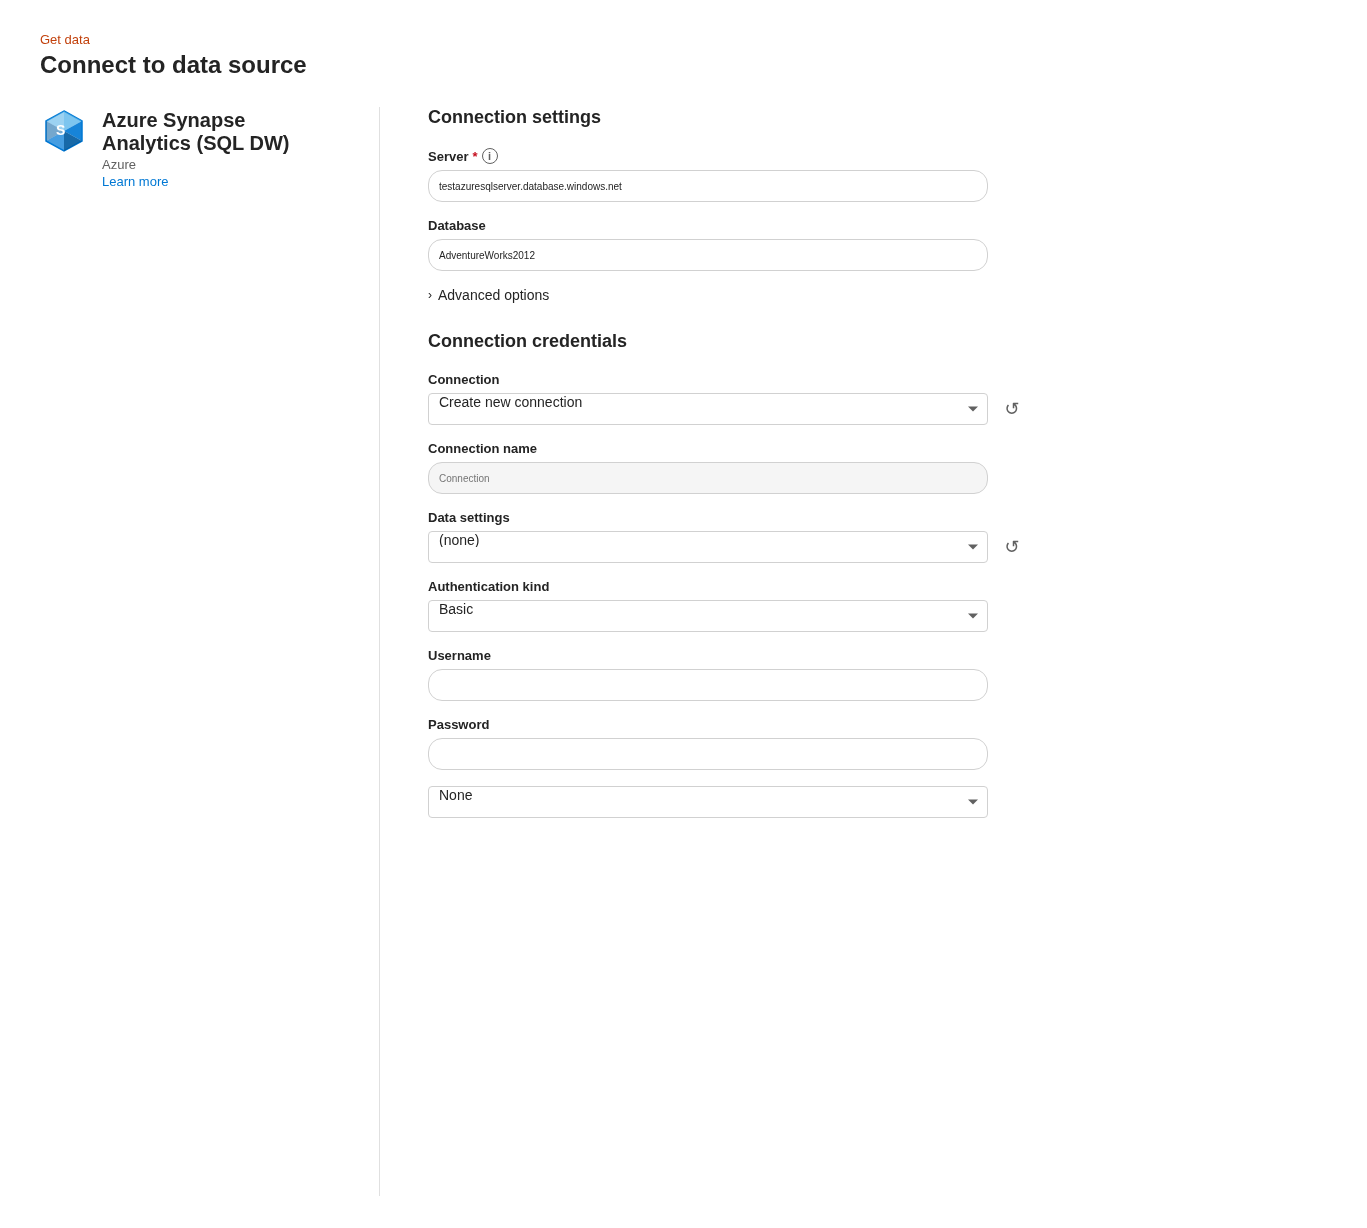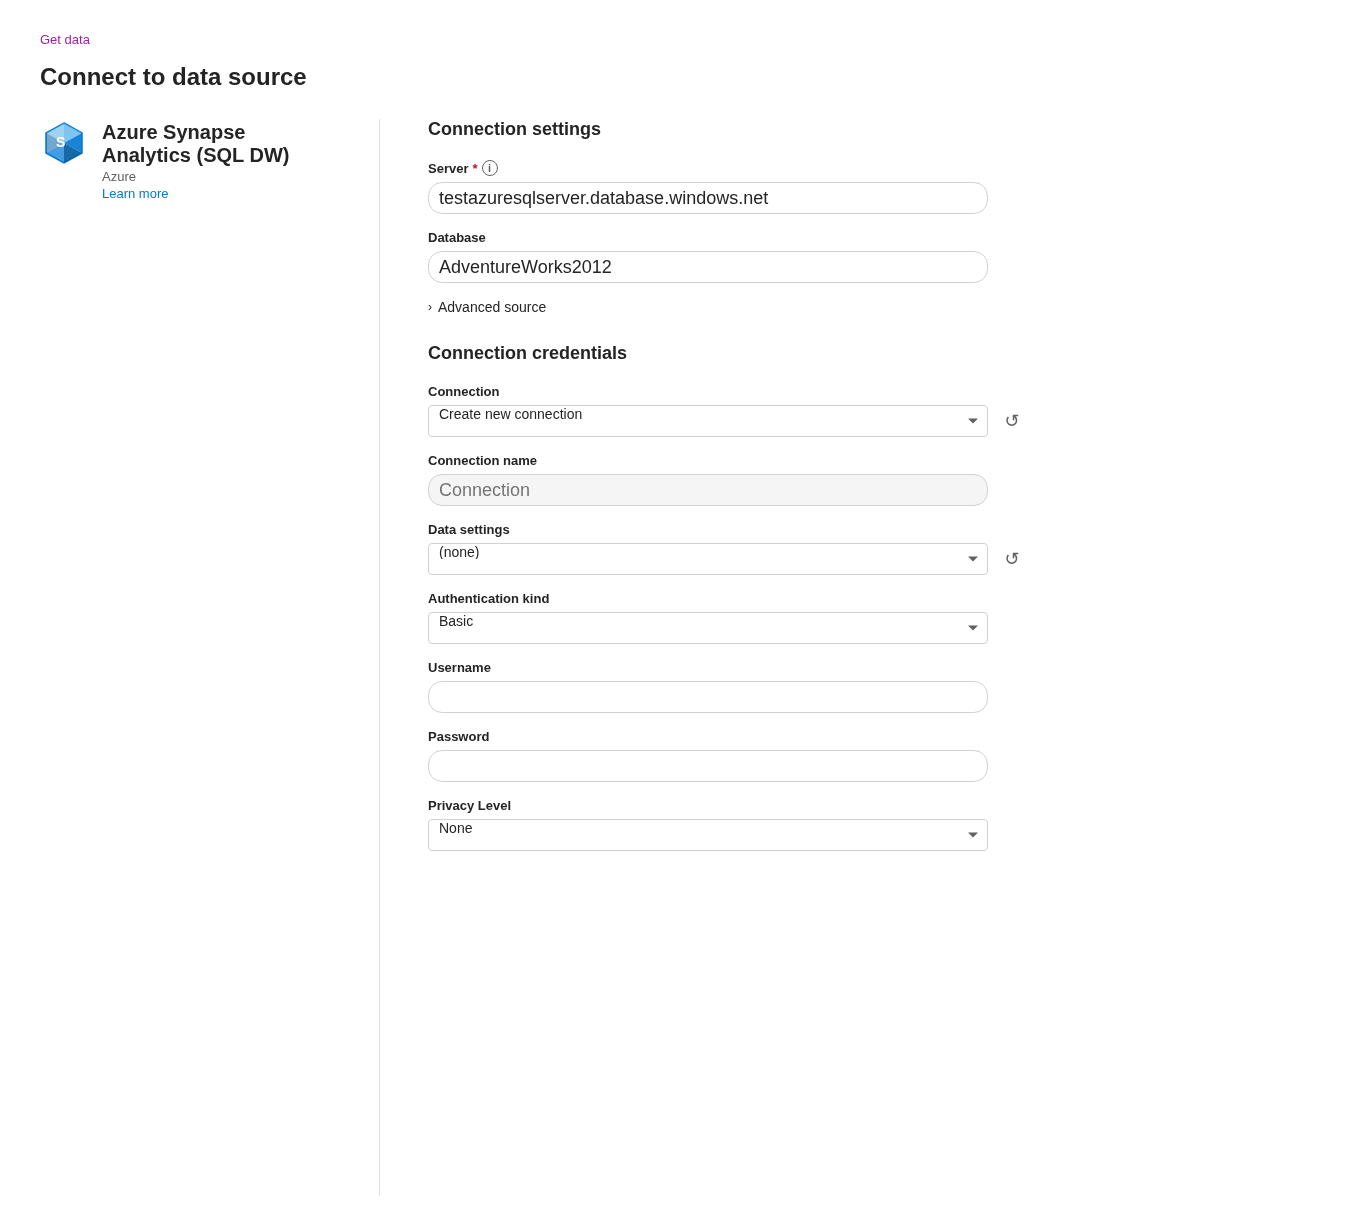--- a/index.html
+++ b/index.html
@@ -11,22 +11,22 @@
     }
     .page-container {
       max-width: 1367px;
       min-height: 1228px;
       padding: 32px 40px;
       display: flex;
       flex-direction: column;
     }
     .page-subtitle {
       font-size: 13px;
-      color: #a21caf;
-      margin-bottom: 16px;
+      color: #c2410c;
+      margin-bottom: 4px;
     }
     .page-title {
       font-size: 24px;
       font-weight: 600;
       color: #242424;
       margin-bottom: 28px;
     }
     .main-layout {
       display: flex;
       flex-direction: row;
@@ -113,21 +113,21 @@
       color: #616161;
       cursor: pointer;
     }
     .text-input {
       width: 100%;
       max-width: 560px;
       height: 32px;
       border: 1px solid #d1d1d1;
       border-radius: 14px;
       padding: 0 10px;
-      font-size: 18px;
+      font-size: 10px;
       color: #242424;
       background: #ffffff;
       outline: none;
     }
     .text-input.disabled-look {
       background: #f5f5f5;
       color: #a0a0a0;
     }
     .advanced-options {
       display: flex;
@@ -247,21 +247,21 @@
         <input type="text" class="text-input" value="testazuresqlserver.database.windows.net" style="">
       </div>
 
       <div class="field-group">
         <div class="field-label">Database</div>
         <input type="text" class="text-input" value="AdventureWorks2012" style="">
       </div>
 
       <div class="advanced-options">
         <span class="chevron-right">›</span>
-        <span>Advanced source</span>
+        <span>Advanced options</span>
       </div>
 
       <div class="credentials-section">
         <div class="section-title">Connection credentials</div>
 
         <div class="field-group">
           <div class="field-label">Connection</div>
           <div class="select-with-refresh">
             <div class="select-wrapper" style="flex:1; max-width:560px;">
               <select class="select-field">
@@ -308,21 +308,20 @@
           <div class="field-label">Username</div>
           <input type="text" class="text-input" value="" style="">
         </div>
 
         <div class="field-group">
           <div class="field-label">Password</div>
           <input type="password" class="text-input" value="" style="">
         </div>
 
         <div class="field-group">
-          <div class="field-label">Privacy Level</div>
           <div class="select-wrapper" style="max-width:560px;">
             <select class="select-field">
               <option>None</option>
               <option>Public</option>
               <option>Organizational</option>
               <option>Private</option>
             </select>
           </div>
         </div>
 

